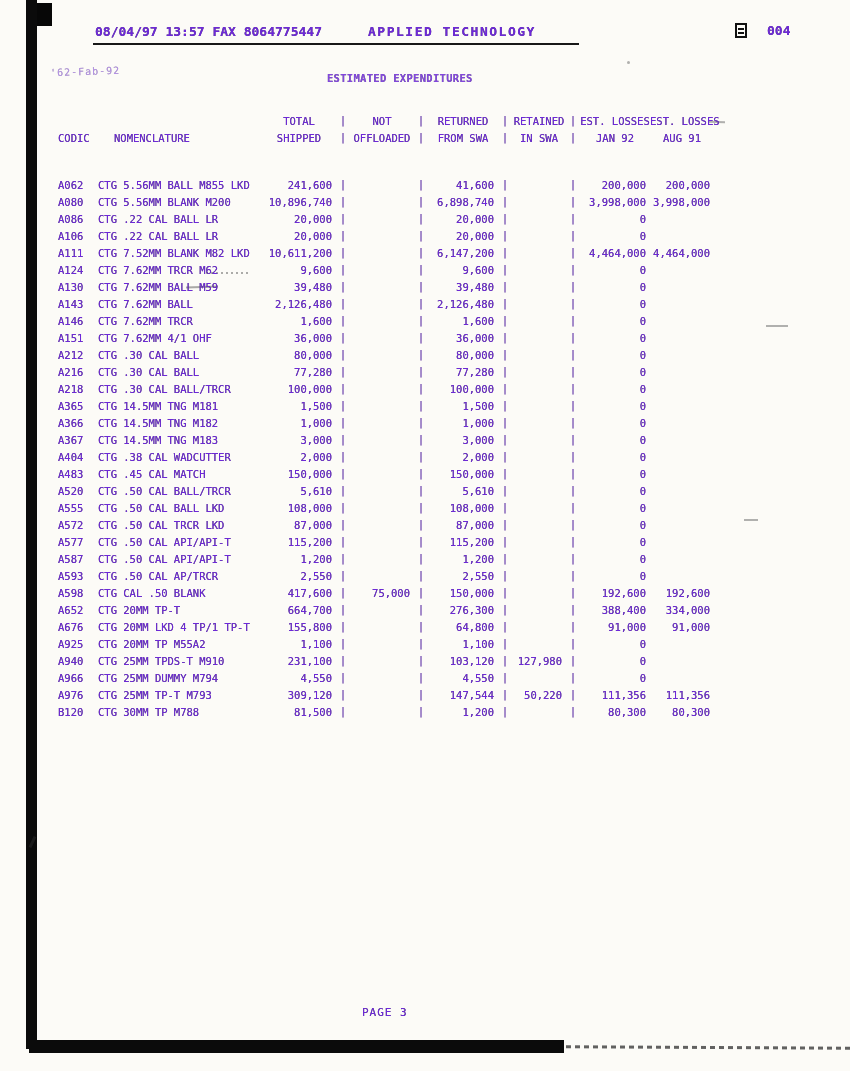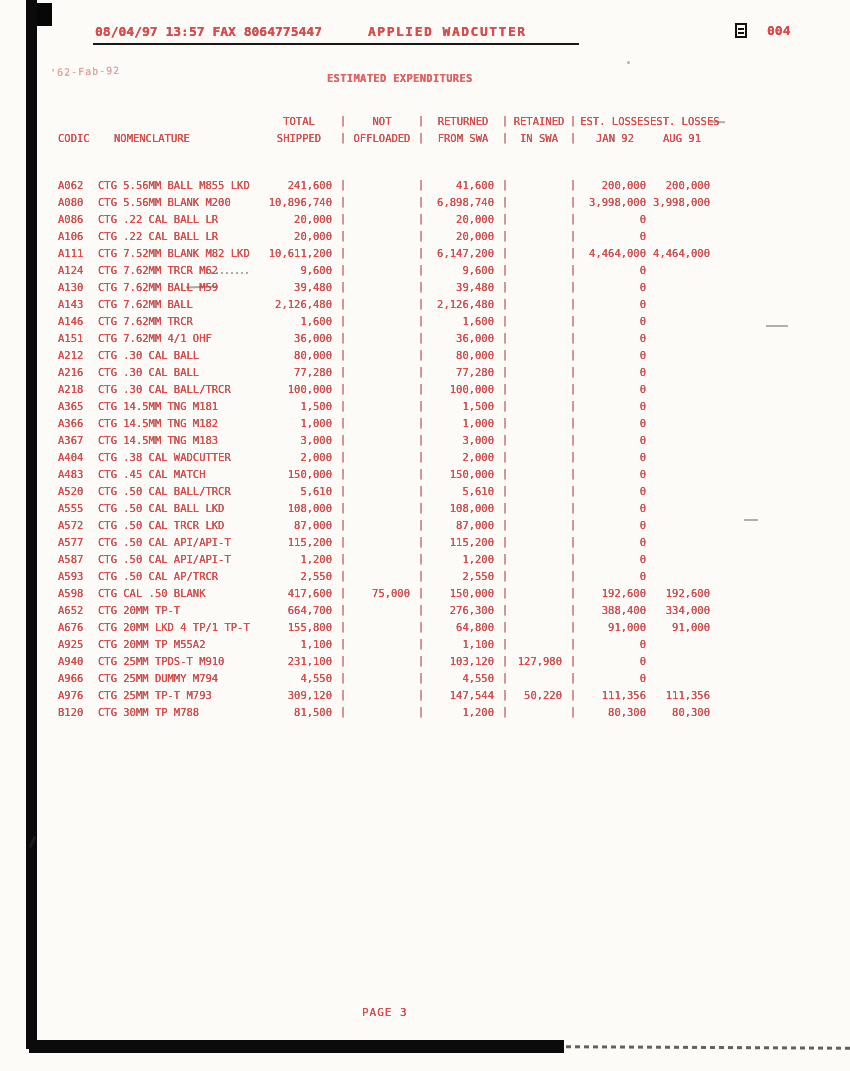--- a/index.html
+++ b/index.html
@@ -1,21 +1,21 @@
 <!DOCTYPE html>
 <html><head>
 <meta charset="utf-8">
 <style>
   * { margin:0; padding:0; box-sizing:border-box; }
   html, body { width:850px; height:1071px; background:#ffffff; }
   .page {
     position:relative; width:850px; height:1071px; overflow:hidden;
     background:#fcfbf7;
     font-family:"DejaVu Sans Mono","Liberation Mono",monospace;
-    color:#ef4444;
+    color:#6d28d9;
     text-shadow:0 0 0.6px rgba(25,25,25,0.75);
   }
 
   
   .corner-square { position:absolute; left:29px; top:3px; width:23px; height:23px; background:#070707; }
   .left-bar   { position:absolute; left:26px; top:0; width:11px; height:1049px; background:#0b0b0b; }
   .bottom-bar { position:absolute; left:29px; top:1040px; width:535px; height:13px; background:#0b0b0b; }
   .bottom-dots{ position:absolute; left:566px; top:1046px; width:284px; height:3px; opacity:.75;
     background:repeating-linear-gradient(90deg,#2e2e2e 0 5px,transparent 5px 9px); transform:rotate(.3deg); }
   .noise { position:absolute; background:#555; opacity:.45; }
@@ -60,21 +60,21 @@
   <div class="bottom-dots"></div>
   <div class="noise" style="left:709px;top:121px;width:16px;height:2px;transform:rotate(2deg)"></div>
   <div class="noise" style="left:766px;top:325px;width:22px;height:2px"></div>
   <div class="noise" style="left:744px;top:519px;width:14px;height:2px"></div>
   <div class="noise" style="left:31px;top:836px;width:3px;height:12px;transform:rotate(25deg);opacity:.7;background:#222"></div>
   <div class="noise" style="left:627px;top:61px;width:3px;height:3px;border-radius:50%"></div>
   <div class="noise" style="left:186px;top:286px;width:32px;height:2px;transform:rotate(-2deg);opacity:.5"></div>
   <div class="noise" style="left:206px;top:272px;width:42px;height:2px;opacity:.4;background:repeating-linear-gradient(90deg,#333 0 2px,transparent 2px 5px)"></div>
 
   <div class="fax-datetime">08/04/97  13:57  FAX 8064775447</div>
-  <div class="company">APPLIED WADCUTTER</div>
+  <div class="company">APPLIED TECHNOLOGY</div>
   <div class="page-ind">
     <span class="doc-icon"></span>
     <span>004</span>
   </div>
   <div class="header-rule"></div>
 
   <div class="stamp">'62-Fab-92</div>
   <div class="title">ESTIMATED EXPENDITURES</div>
 
   <table class="expenditures">

